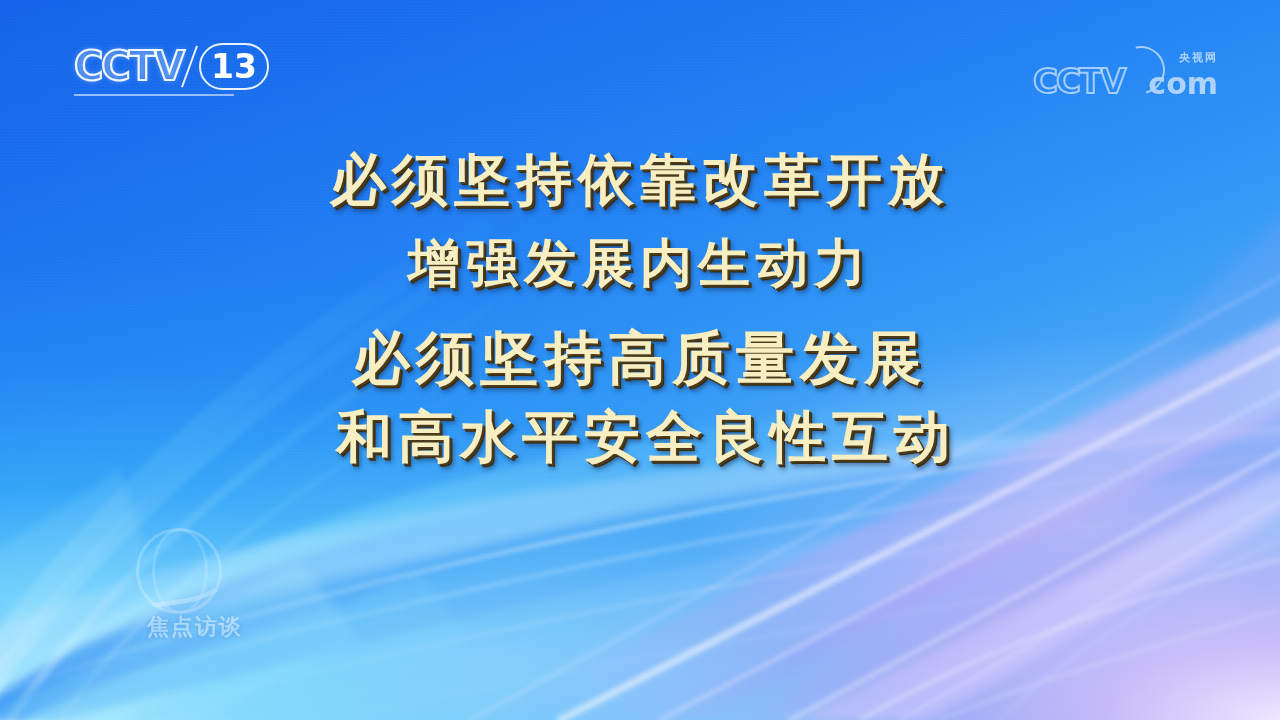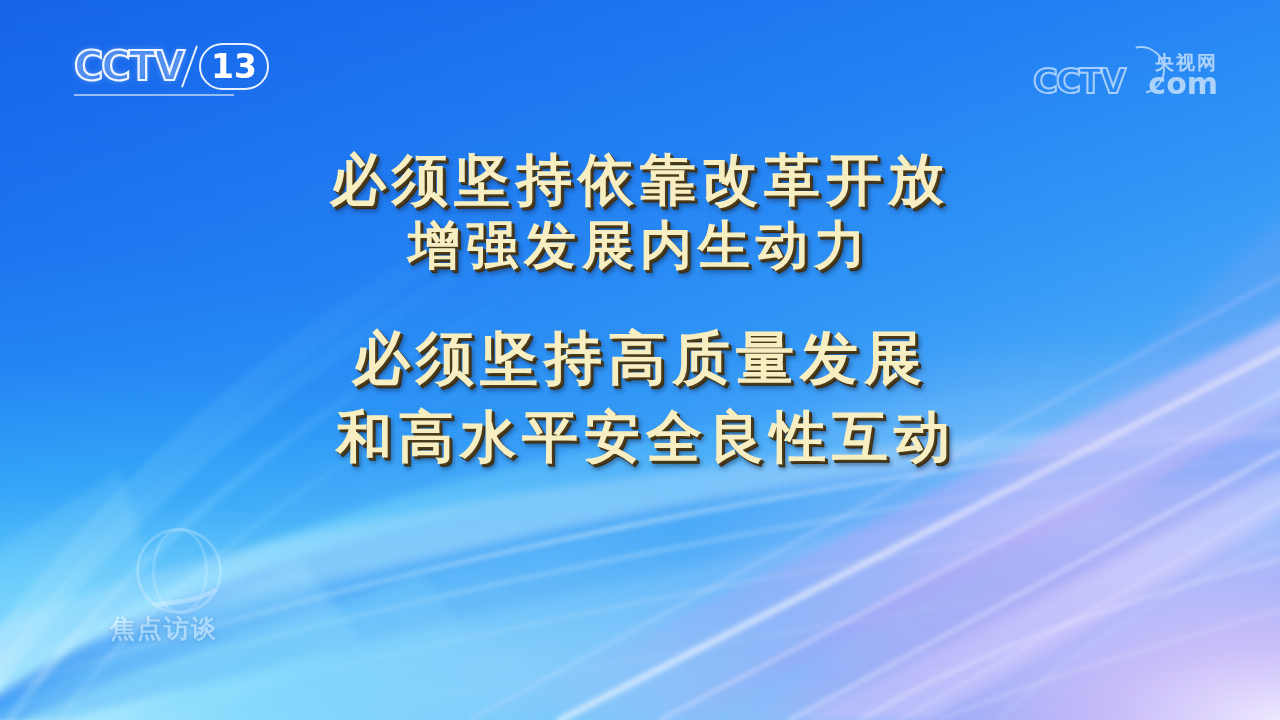--- a/index.html
+++ b/index.html
@@ -126,21 +126,21 @@
     position:absolute;left:84px;top:-2px;
     width:44px;height:44px;
     border:2.4px solid rgba(255,255,255,0.95);
     border-radius:50%;
     border-bottom-color:transparent;
     border-left-color:transparent;
     transform:rotate(32deg);
   }
   #cctvcom .yangshiwang{
     position:absolute;right:0;top:2px;
-    font-size:19px;font-weight:bold;color:#ffffff;
+    font-size:11px;font-weight:bold;color:#ffffff;
     letter-spacing:2px;
   }
   #cctvcom .com-word{
     position:absolute;right:0;top:20px;
     font-size:30px;font-weight:bold;color:#ffffff;
     letter-spacing:0px;line-height:32px;margin-left:14px;
   }
 
   
   #titles{
@@ -154,21 +154,21 @@
     font-weight:bold;
     color:#f7eec2;
     letter-spacing:6px;
     white-space:nowrap;
     text-shadow:
        2px 2px 0 #4a3a1a,
        3px 3px 0 #3a2d14,
        4px 5px 5px rgba(16,32,70,0.55);
   }
   .tline.l1{top:143px;font-size:56px;}
-  .tline.l2{top:211px;font-size:52px;}
+  .tline.l2{top:229px;font-size:52px;}
   .tline.l3{top:320px;font-size:58px;}
   .tline.l4{top:400px;font-size:56px;padding-left:6px;}
 
   
   #prog{
     position:absolute;left:110px;top:528px;
     width:170px;height:120px;
     opacity:.40;
   }
   #prog .globe{
@@ -186,21 +186,22 @@
   #prog .swoosh{
     position:absolute;left:40px;top:44px;
     width:70px;height:26px;
     border-bottom:5px solid rgba(255,255,255,0.70);
     border-right:5px solid rgba(255,255,255,0.0);
     border-radius:0 0 60% 10%;
     transform:rotate(-8deg);
   }
   #prog .pname{
     position:absolute;left:0;top:84px;width:170px;
-    font-size:25px;font-weight:bold;color:#ffffff;
+    text-align:center;
+    font-size:22px;font-weight:bold;color:#ffffff;
     letter-spacing:2px;
     text-shadow:0 1px 4px rgba(12,60,140,0.5);
   }
 </style>
 </head>
 <body>
 
 <div id="screen">
 
   <div class="bg bg-base"></div>

